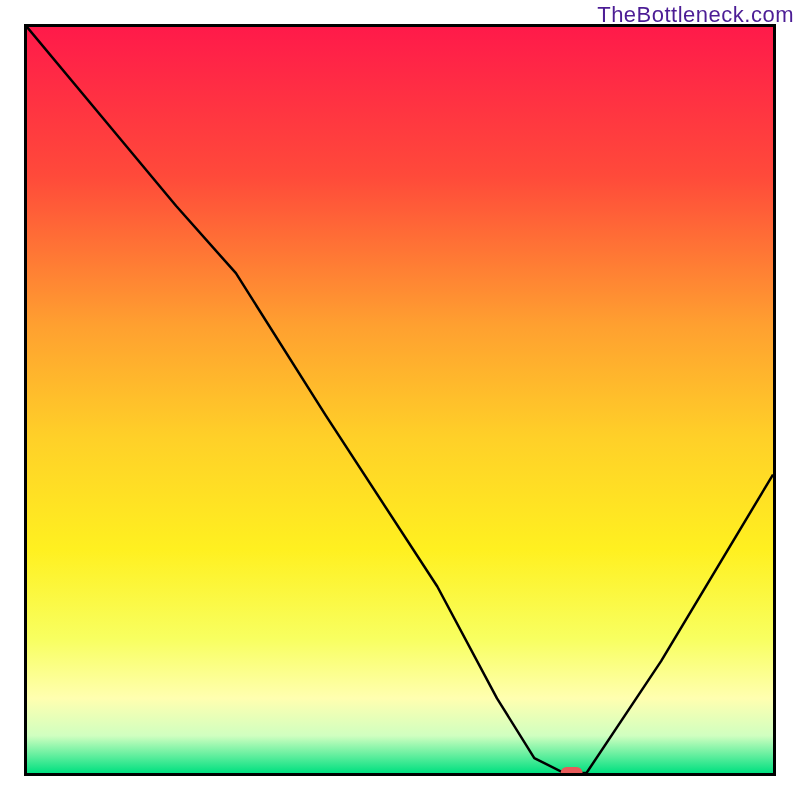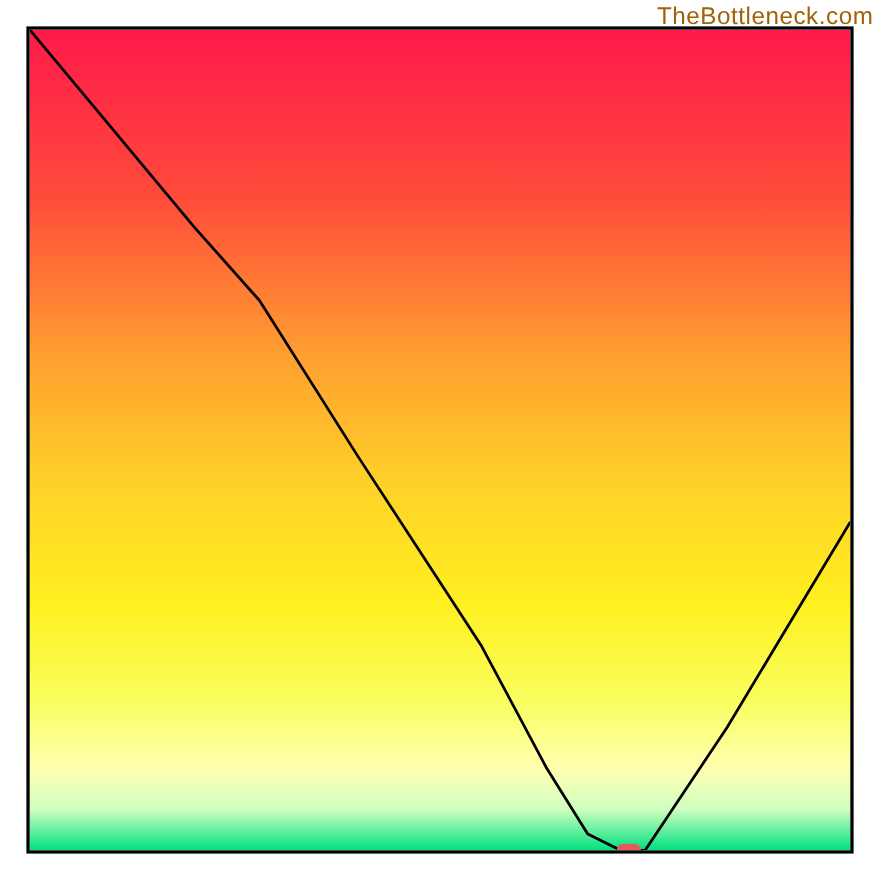--- a/index.html
+++ b/index.html
@@ -12,21 +12,21 @@
   }
   .container {
     position: relative;
     width: 800px;
     height: 800px;
   }
   .watermark {
     position: absolute;
     top: 2px;
     right: 6px;
-    color: #a16207;
+    color: #4c1d95;
     font-size: 22px;
     font-weight: 500;
     letter-spacing: 0.5px;
   }
   .plot {
     position: absolute;
     left: 24px;
     top: 24px;
     width: 752px;
     height: 752px;

